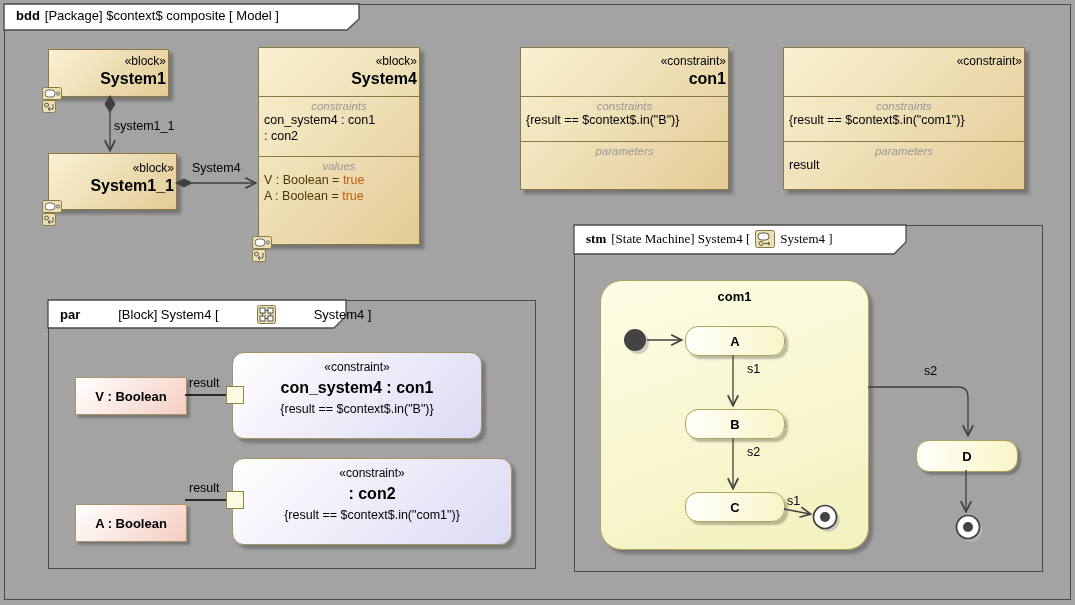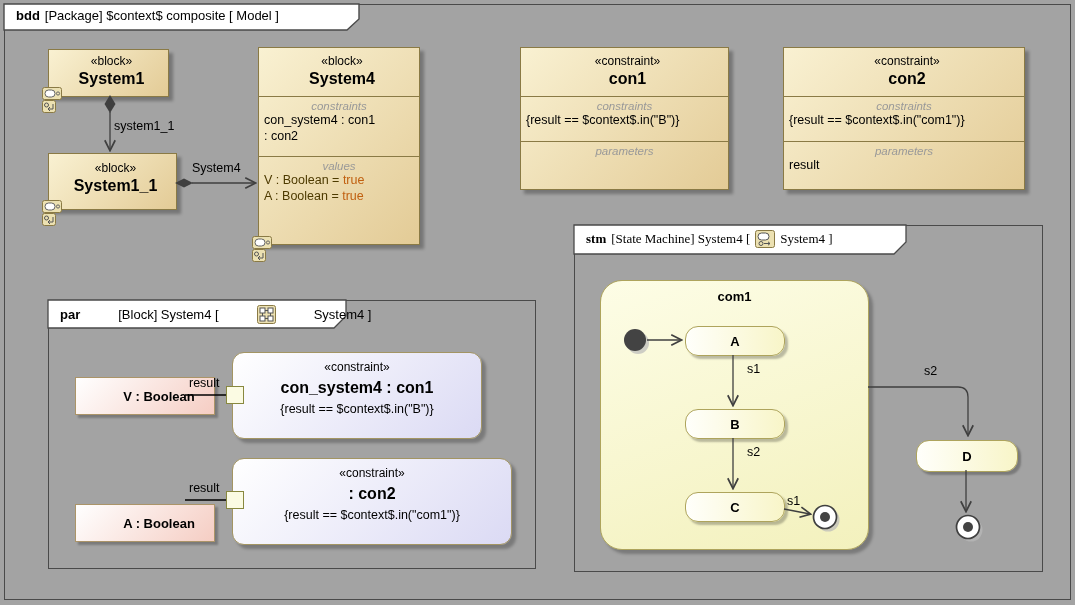--- a/index.html
+++ b/index.html
@@ -7,31 +7,31 @@
           font-family:"Liberation Sans",sans-serif;color:#000;overflow:hidden;}
   .abs{position:absolute;}
   
   .dframe{position:absolute;border:1.5px solid #4a4a4a;background:transparent;}
   .tabsvg{position:absolute;overflow:visible;}
   .tabtext{position:absolute;display:flex;align-items:center;gap:5px;font-size:13px;white-space:nowrap;}
   .kw{font-weight:bold;}
   
   .block{position:absolute;background:linear-gradient(135deg,#f9f1d2 0%,#e3cb96 100%);
          border:1px solid #8a7a45;box-shadow:4px 4px 3px rgba(0,0,0,.28);font-size:12px;}
-  .hdr{text-align:center;padding:4px 2px 2px 8px;line-height:1.25;}
+  .hdr{text-align:right;padding:4px 2px 2px 8px;line-height:1.25;}
   .stereo{font-size:12px;}
   .bname{font-weight:bold;font-size:16px;}
   .compart{border-top:1px solid #8a7a45;padding:2px 5px;line-height:1.25;font-size:12.5px;}
   .ctitle{text-align:center;font-style:italic;color:#999;font-size:11.5px;}
   .valline .vl{color:#4d3a00;}
   .valline .vv{color:#c06010;}
   
   .pinkprop{position:absolute;background:linear-gradient(135deg,#ffffff 0%,#f5cdc3 100%);
             border:1px solid #ab9468;box-shadow:3px 3px 2px rgba(0,0,0,.25);
-            font-weight:bold;font-size:13px;display:flex;align-items:center;justify-content:center;padding-left:28px;}
+            font-weight:bold;font-size:13px;display:flex;align-items:center;justify-content:center;}
   .pconstraint{position:absolute;border-radius:12px;border:1px solid #a39563;
                background:linear-gradient(135deg,#ffffff 0%,#dbdaf4 100%);
                box-shadow:4px 4px 3px rgba(0,0,0,.25);text-align:center;
                padding-top:6px;line-height:1.45;font-size:12.5px;}
   .port{position:absolute;width:18px;height:18px;background:#fbfbe3;border:1px solid #88883f;box-sizing:border-box;}
   
   .composite{position:absolute;border-radius:22px;border:1px solid #aea45c;
              background:linear-gradient(160deg,#fdfde6 0%,#f3f1bd 100%);
              box-shadow:4px 4px 3px rgba(0,0,0,.25);}
   .state{position:absolute;border-radius:13px;border:1px solid #aea45c;
@@ -135,21 +135,20 @@
       <div>{result == $context$.in("B")}</div>
     </div>
     <div class="compart" style="height:39px;">
       <div class="ctitle">parameters</div>
     </div>
   </div>
 
   <div class="block" style="left:783px;top:47px;width:240px;height:141px;">
     <div class="hdr" style="height:40px;padding-top:6px;">
       <div class="stereo">«constraint»</div>
-      <div class="bname">con2</div>
     </div>
     <div class="compart" style="height:40px;">
       <div class="ctitle">constraints</div>
       <div>{result == $context$.in("com1")}</div>
     </div>
     <div class="compart" style="height:39px;">
       <div class="ctitle">parameters</div>
       <div>result</div>
     </div>
   </div>

